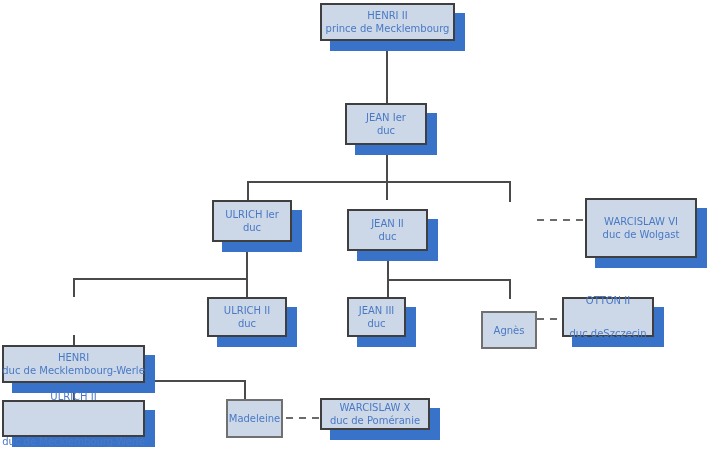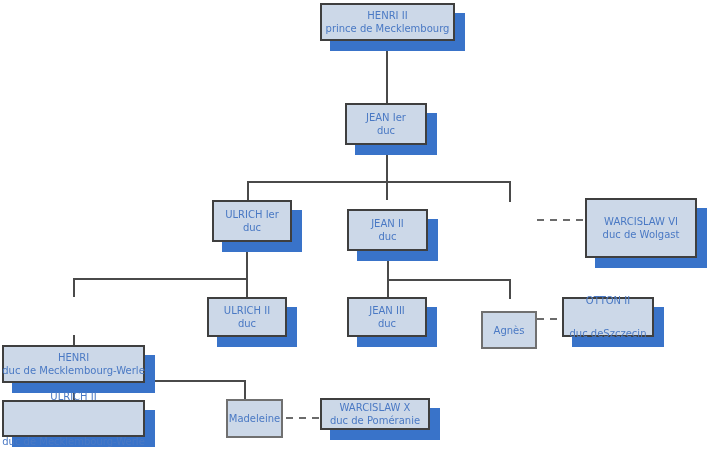--- a/index.html
+++ b/index.html
@@ -90,21 +90,21 @@
   <div class="node shadowed" style="left:2px;top:297px;width:143px;height:38px;margin-top:48px;">
     <div>HENRI</div>
     <div>duc de Mecklembourg-Werle</div>
   </div>
 
   <div class="node shadowed" style="left:207px;top:297px;width:80px;height:40px;">
     <div>ULRICH II</div>
     <div>duc</div>
   </div>
 
-  <div class="node shadowed" style="left:347px;top:297px;width:80px;height:40px;">
+  <div class="node shadowed" style="left:347px;top:297px;width:59px;height:40px;">
     <div>JEAN III</div>
     <div>duc</div>
   </div>
 
   <div class="node plain" style="left:481px;top:299px;width:56px;height:38px;margin-top:12px;">
     <div>Agnès</div>
   </div>
 
   <div class="node shadowed" style="left:562px;top:297px;width:92px;height:40px;gap:20px;">
     <div>OTTON II</div>

